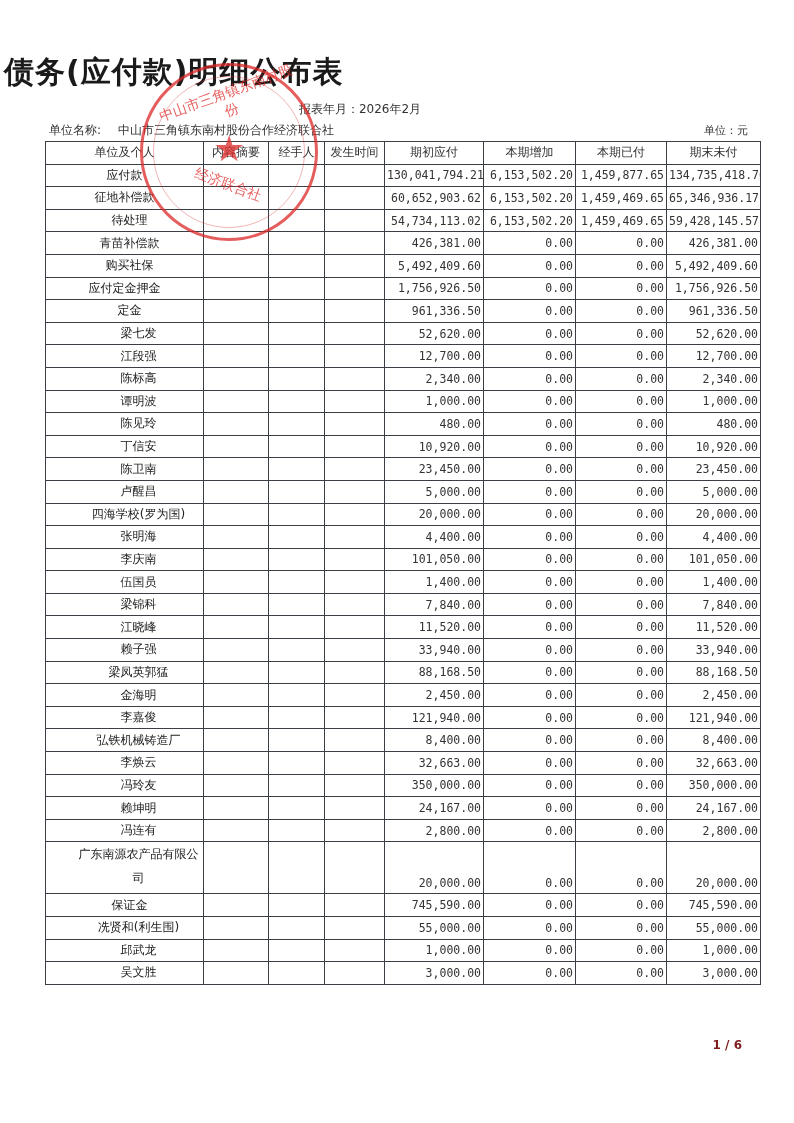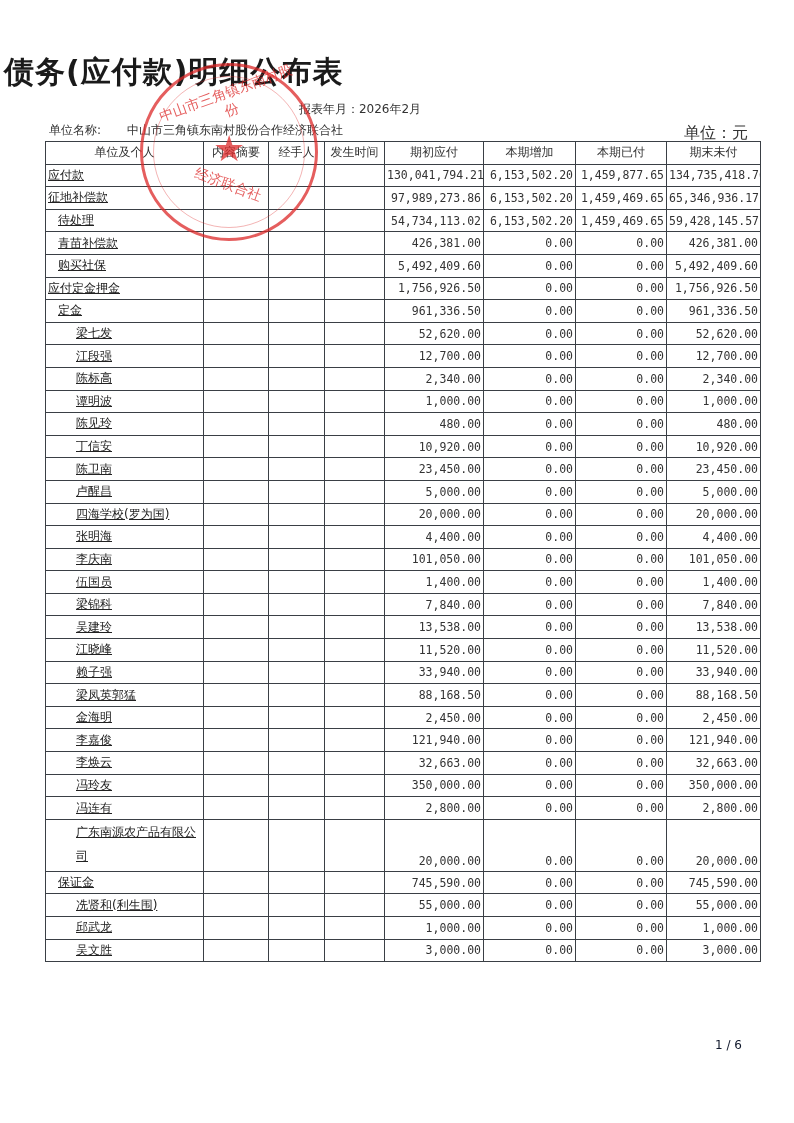--- a/index.html
+++ b/index.html
@@ -3,35 +3,35 @@
 <meta charset="utf-8">
 <style>
   html, body { margin:0; padding:0; background:#ffffff; }
   body { width:794px; height:1123px; position:relative; overflow:hidden;
          font-family:"DejaVu Sans", sans-serif; color:#222; }
   .title { position:absolute; top:52px; left:4px; width:794px; text-align:left;
            font-size:30px; font-weight:bold; letter-spacing:1px; color:#1a1a1a; }
   .period { position:absolute; top:101px; left:0; width:720px; text-align:center;
             font-size:12px; color:#333; }
   .unitname { position:absolute; top:122px; left:49px; font-size:12px; color:#333; }
-  .unitname .lbl { margin-right:22px; }
-  .unit { position:absolute; top:123px; right:46px; font-size:16px; color:#333; }
+  .unitname .lbl { margin-right:13px; }
+  .unit { position:absolute; top:123px; right:46px; font-size:11px; color:#333; }
   table { position:absolute; top:141px; left:45px; border-collapse:collapse;
           table-layout:fixed; width:715px; }
   td, th { border:1px solid #3a3f45; height:21.6px; padding:0 2px; font-size:12px;
            font-weight:normal; white-space:nowrap; overflow:hidden; }
   th { color:#333; }
-  td.name { text-align:left;text-decoration:underline; }
+  td.name { text-align:center; }
   td.num { text-align:right; font-family:"DejaVu Sans Mono", monospace; font-size:11.5px; color:#333; }
   .l0 { padding-left:2px; }
   .l1 { padding-left:12px; }
   .l2 { padding-left:30px; }
   tr.tall td { height:44px; vertical-align:bottom; padding-bottom:3px; }
   tr.tall td.name { white-space:normal; line-height:24px;margin-top:37px; }
-  .page { position:absolute; top:1038px; right:52px; font-size:12px; color:#0f172a; }
+  .page { position:absolute; top:1038px; right:52px; font-size:12px; color:#7f1d1d;font-weight:bold; }
   .stamp { position:absolute; left:140px; top:63px; width:172px; height:172px; border-radius:50%;
            border:3px solid rgba(220,40,40,0.75); pointer-events:none; }
   .stamp .inner { position:absolute; left:10px; top:10px; right:10px; bottom:10px; border-radius:50%;
            border:1px solid rgba(220,40,40,0.35); }
   .stamp .star { position:absolute; left:70px; top:62px; font-size:36px; color:rgba(220,40,40,0.75); }
   .stamp .txt { position:absolute; left:16px; top:18px; width:140px; font-size:14px;
            color:rgba(220,40,40,0.75); text-align:center; transform:rotate(-20deg); }
   .stamp .txt2 { position:absolute; left:20px; top:110px; width:130px; font-size:14px;
            color:rgba(220,40,40,0.75); text-align:center; transform:rotate(20deg); }
 </style>
@@ -78,21 +78,21 @@
         <td class="num">130,041,794.21</td>
         <td class="num">6,153,502.20</td>
         <td class="num">1,459,877.65</td>
         <td class="num">134,735,418.76</td>
       </tr>
       <tr>
         <td class="name l0">征地补偿款</td>
         <td></td>
         <td></td>
         <td></td>
-        <td class="num">97,989,273.86</td>
+        <td class="num">60,652,903.62</td>
         <td class="num">6,153,502.20</td>
         <td class="num">1,459,469.65</td>
         <td class="num">65,346,936.17</td>
       </tr>
       <tr>
         <td class="name l1">待处理</td>
         <td></td>
         <td></td>
         <td></td>
         <td class="num">54,734,113.02</td>
@@ -264,30 +264,20 @@
         <td class="name l2">梁锦科</td>
         <td></td>
         <td></td>
         <td></td>
         <td class="num">7,840.00</td>
         <td class="num">0.00</td>
         <td class="num">0.00</td>
         <td class="num">7,840.00</td>
       </tr>
       <tr>
-        <td class="name l2">吴建玲</td>
-        <td></td>
-        <td></td>
-        <td></td>
-        <td class="num">13,538.00</td>
-        <td class="num">0.00</td>
-        <td class="num">0.00</td>
-        <td class="num">13,538.00</td>
-      </tr>
-      <tr>
         <td class="name l2">江晓峰</td>
         <td></td>
         <td></td>
         <td></td>
         <td class="num">11,520.00</td>
         <td class="num">0.00</td>
         <td class="num">0.00</td>
         <td class="num">11,520.00</td>
       </tr>
       <tr>
@@ -324,38 +314,58 @@
         <td class="name l2">李嘉俊</td>
         <td></td>
         <td></td>
         <td></td>
         <td class="num">121,940.00</td>
         <td class="num">0.00</td>
         <td class="num">0.00</td>
         <td class="num">121,940.00</td>
       </tr>
       <tr>
+        <td class="name l2">弘铁机械铸造厂</td>
+        <td></td>
+        <td></td>
+        <td></td>
+        <td class="num">8,400.00</td>
+        <td class="num">0.00</td>
+        <td class="num">0.00</td>
+        <td class="num">8,400.00</td>
+      </tr>
+      <tr>
         <td class="name l2">李焕云</td>
         <td></td>
         <td></td>
         <td></td>
         <td class="num">32,663.00</td>
         <td class="num">0.00</td>
         <td class="num">0.00</td>
         <td class="num">32,663.00</td>
       </tr>
       <tr>
         <td class="name l2">冯玲友</td>
         <td></td>
         <td></td>
         <td></td>
         <td class="num">350,000.00</td>
         <td class="num">0.00</td>
         <td class="num">0.00</td>
         <td class="num">350,000.00</td>
+      </tr>
+      <tr>
+        <td class="name l2">赖坤明</td>
+        <td></td>
+        <td></td>
+        <td></td>
+        <td class="num">24,167.00</td>
+        <td class="num">0.00</td>
+        <td class="num">0.00</td>
+        <td class="num">24,167.00</td>
       </tr>
       <tr>
         <td class="name l2">冯连有</td>
         <td></td>
         <td></td>
         <td></td>
         <td class="num">2,800.00</td>
         <td class="num">0.00</td>
         <td class="num">0.00</td>
         <td class="num">2,800.00</td>

